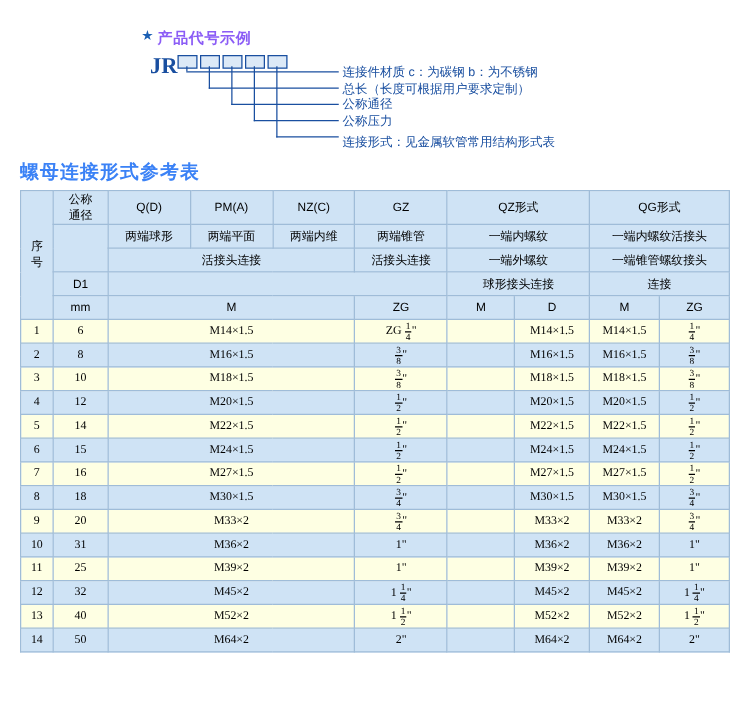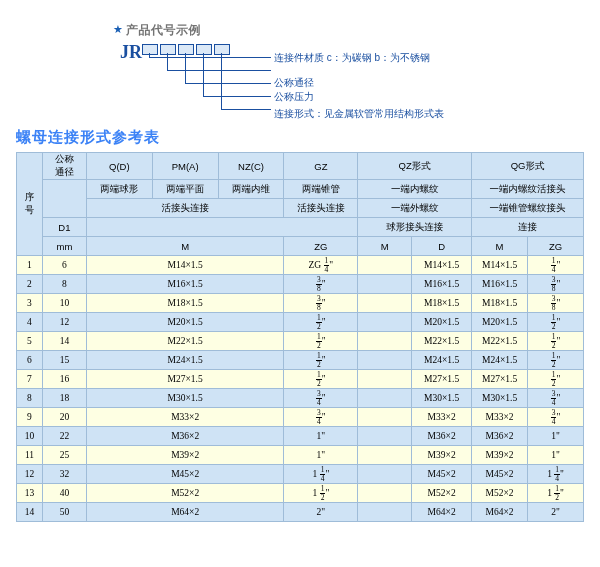--- a/index.html
+++ b/index.html
@@ -12,21 +12,21 @@
     overflow:hidden;
   }
   
   .diagram{position:relative;height:122px;}
   .star{
     position:absolute;left:113px;top:24px;
     color:#1a5fb4;font-size:11px;line-height:11px;
   }
   .diagram-title{
     position:absolute;left:126px;top:22px;
-    font-size:12px;font-weight:bold;color:#737373;
+    font-size:12px;font-weight:bold;color:#8b5cf6;
     letter-spacing:.5px;
   }
   .jr{
     position:absolute;left:120px;top:42px;
     font-size:18px;font-weight:bold;color:#1a4fa0;
     font-family:"Liberation Serif", serif;
   }
   .code-box{
     position:absolute;top:44px;width:14px;height:9px;
     border:1px solid #1a4fa0;background:#dce9f7;
@@ -86,20 +86,21 @@
   <div class="leader" style="left:203px;top:53px;height:44px;"></div>
   <div class="leader" style="left:221px;top:53px;height:57px;"></div>
 
   <div class="leader-h" style="left:149px;top:57px;width:122px;"></div>
   <div class="leader-h" style="left:167px;top:70px;width:104px;"></div>
   <div class="leader-h" style="left:185px;top:83px;width:86px;"></div>
   <div class="leader-h" style="left:203px;top:96px;width:68px;"></div>
   <div class="leader-h" style="left:221px;top:109px;width:50px;"></div>
 
   <span class="leg" style="left:274px;top:51px;">连接件材质  c：为碳钢  b：为不锈钢</span>
+  <span class="leg" style="left:274px;top:64px;">总长（长度可根据用户要求定制）</span>
   <span class="leg" style="left:274px;top:76px;">公称通径</span>
   <span class="leg" style="left:274px;top:90px;">公称压力</span>
   <span class="leg" style="left:274px;top:107px;">连接形式：见金属软管常用结构形式表</span>
 </div>
 
 <div class="table-title">螺母连接形式参考表</div>
 
 <table class="main">
   <colgroup>
     <col style="width:26px">
@@ -245,21 +246,21 @@
         <td class="rowA">20</td>
         <td class="rowA" colspan="3">M33×2</td>
         <td class="rowA"><span class="mix"><span class="frac"><span class="num">3</span><span class="den">4</span></span>"</span></td>
         <td class="rowA"></td>
         <td class="rowA">M33×2</td>
         <td class="rowA">M33×2</td>
         <td class="rowA"><span class="mix"><span class="frac"><span class="num">3</span><span class="den">4</span></span>"</span></td>
       </tr>
       <tr>
         <td class="rowB">10</td>
-        <td class="rowB">22</td>
+        <td class="rowB">31</td>
         <td class="rowB" colspan="3">M36×2</td>
         <td class="rowB">1"</td>
         <td class="rowB"></td>
         <td class="rowB">M36×2</td>
         <td class="rowB">M36×2</td>
         <td class="rowB">1"</td>
       </tr>
       <tr>
         <td class="rowA">11</td>
         <td class="rowA">25</td>

